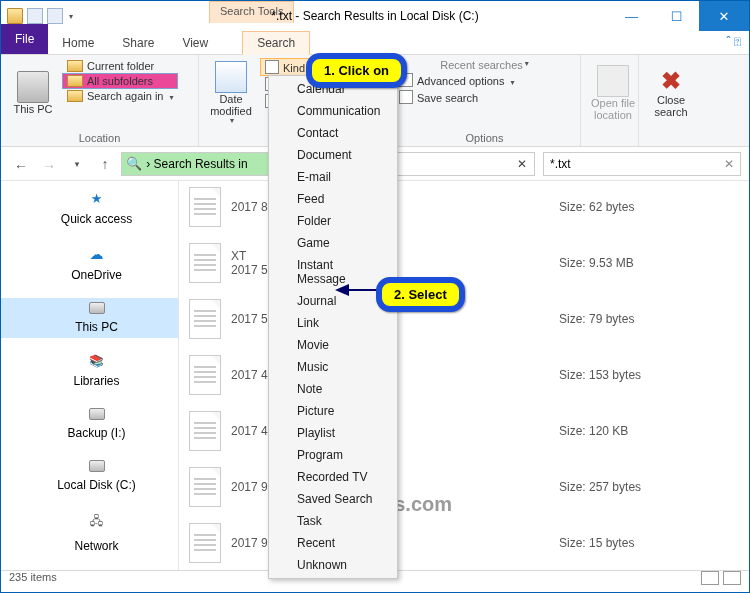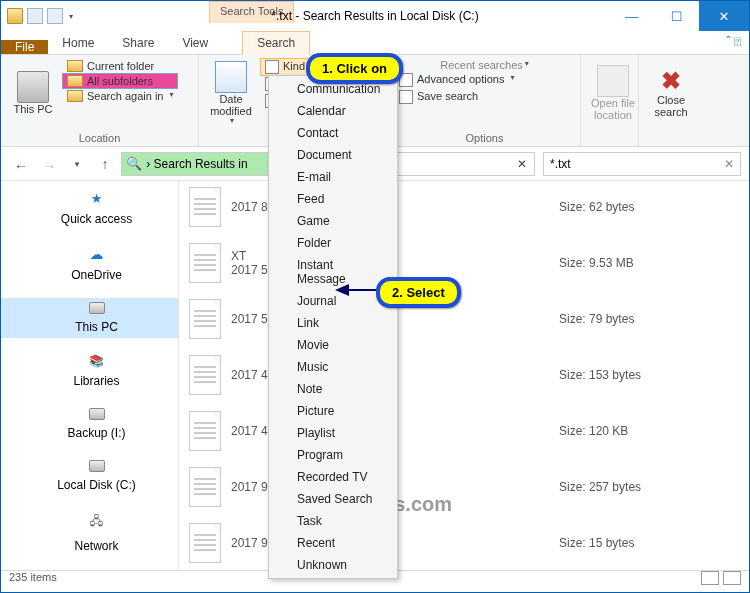--- a/index.html
+++ b/index.html
@@ -12,30 +12,30 @@
 .folder-ic { width:16px;height:16px;background:linear-gradient(#ffe9a6,#e8b84e);border:1px solid #bd8b2f;border-radius:1px;}
 .down-caret { font-size:8px;color:#555;margin-left:2px;}
 .titlebar .ttext { position:absolute; left:50%; transform:translateX(-50%); }
 .winbtns { margin-left:auto; display:flex; height:100%; }
 .winbtns div { width:45px; display:flex; align-items:center; justify-content:center; color:#1979ca; font-size:13px; }
 .winbtns .close { background:#1979ca; color:#fff; width:50px;}
 .tooltab { position:absolute; left:208px; top:0; height:22px; background:#fde6cf; border:1px solid #f3c28f; border-bottom:none; padding:3px 10px; font-size:11px; color:#555;}
 
 
 .menubar { height:24px; display:flex; align-items:flex-end; font-size:12px; border-bottom:1px solid #dadada; padding-left:0; position:relative;}
-.menubar .file { background:#a16207; color:#fff; padding:0 14px; }
+.menubar .file { background:#4c1d95; color:#fff; padding:8px 14px; }
 .menubar .tab { padding:4px 14px; color:#444; }
 .menubar .tab.active { background:#fdf4ea; border:1px solid #f3c28f; border-bottom:1px solid #fdf4ea; margin-bottom:-1px; }
 .helpic { position:absolute; right:8px; top:4px; color:#1979ca; font-size:12px;}
 
 
 .ribbon { height:92px; background:#f5f6f7; border-bottom:1px solid #dadada; display:flex; font-size:11px; color:#333; position:relative;}
 .rgroup { border-right:1px solid #e1e1e1; padding:4px 6px 2px 6px; display:flex; flex-direction:column; position:relative;}
 .rgroup .glabel { text-align:center; font-size:11px; color:#666; margin-top:auto; padding-top:2px;}
-.btn { display:flex; align-items:flex-start; gap:4px; padding:1px 4px; }
+.btn { display:flex; align-items:flex-end; gap:4px; padding:1px 4px; }
 .btn.sel { outline:1px solid #7da2ce; background:#ec4899; }
 .btn.kind { outline:1px solid #ffb84d; background:#ffe8c6; }
 .vbtn { display:flex; flex-direction:column; align-items:center; justify-content:center; width:52px; height:68px; text-align:center; line-height:1.1;}
 .vbtn.disabled { color:#9a9a9a;}
 .ic32 { width:32px; height:32px; display:inline-block; }
 .pc-ic { background:linear-gradient(#e8e8e8,#b8b8b8);border:1px solid #888;border-radius:2px;}
 .cal-ic { background:linear-gradient(#fff,#d7e6f7);border:1px solid #6b9bd1;}
 .x-ic { color:#c0392b; font-size:24px; font-weight:bold;}
 .mag-ic::before{content:"🔍";font-size:13px;}
 .sq-ic{width:14px;height:14px;background:#fff;border:1px solid #888;}
@@ -62,21 +62,21 @@
 .thumb::before{content:"";position:absolute;right:0;top:0;border-style:solid;border-width:0 8px 8px 0;border-color:transparent #f5f6f7 transparent transparent;}
 .thumb::after{content:"";position:absolute;left:4px;top:10px;right:4px;height:2px;background:#ccc;box-shadow:0 5px 0 #ccc,0 10px 0 #ccc,0 15px 0 #ccc;}
 .meta { flex:1; color:#555;}
 .size { width:180px; color:#555;}
 
 
 .dropdown { position:absolute; left:267px; top:74px; width:130px; background:#f5f5f5; border:1px solid #c8c8c8; box-shadow:2px 2px 5px rgba(0,0,0,0.25); z-index:50; padding:2px 0;}
 .dropdown .mi { padding:4px 12px 4px 28px; font-size:12px; color:#222; }
 
 
-.callout { position:absolute; background:#ffff00; border:4px solid #1d4ed8; border-radius:14px; padding:4px 12px; font-size:13px; font-weight:bold; z-index:60; box-shadow:1px 1px 2px rgba(0,0,0,0.4);}
+.callout { position:absolute; background:#ffff00; border:6px solid #1d4ed8; border-radius:14px; padding:4px 12px; font-size:13px; font-weight:bold; z-index:60; box-shadow:1px 1px 2px rgba(0,0,0,0.4);}
 .arrow { position:absolute; z-index:55; }
 .arrow svg { overflow:visible; }
 
 
 .watermark { position:absolute; left:50%; top:492px; transform:translateX(-50%); font-size:20px; color:rgba(100,100,100,0.65); font-weight:600; text-shadow:1px 1px 1px #fff; z-index:5; pointer-events:none;}
 
 
 .status { position:absolute; bottom:0; left:0; right:0; height:22px; border-top:1px solid #dadada; display:flex; align-items:flex-start; font-size:11px; padding:0 8px; color:#555;}
 .status .vicons { margin-left:auto; display:flex; gap:4px;}
 .status .vicons span{width:18px;height:14px;border:1px solid #999;}
@@ -294,28 +294,28 @@
       </div>
       <div class="row">
         <div class="thumb"></div>
         <div class="meta">2017 9:22 AM</div>
         <div class="size">Size: 15 bytes</div>
       </div>
     </div>
 </div>
 
 <div class="dropdown" id="dd">
+    <div class="mi">Calendar</div>
     <div class="mi">Communication</div>
-    <div class="mi">Calendar</div>
     <div class="mi">Contact</div>
     <div class="mi">Document</div>
     <div class="mi">E-mail</div>
     <div class="mi">Feed</div>
+    <div class="mi">Folder</div>
     <div class="mi">Game</div>
-    <div class="mi">Folder</div>
     <div class="mi">Instant Message</div>
     <div class="mi">Journal</div>
     <div class="mi">Link</div>
     <div class="mi">Movie</div>
     <div class="mi">Music</div>
     <div class="mi">Note</div>
     <div class="mi">Picture</div>
     <div class="mi">Playlist</div>
     <div class="mi">Program</div>
     <div class="mi">Recorded TV</div>

